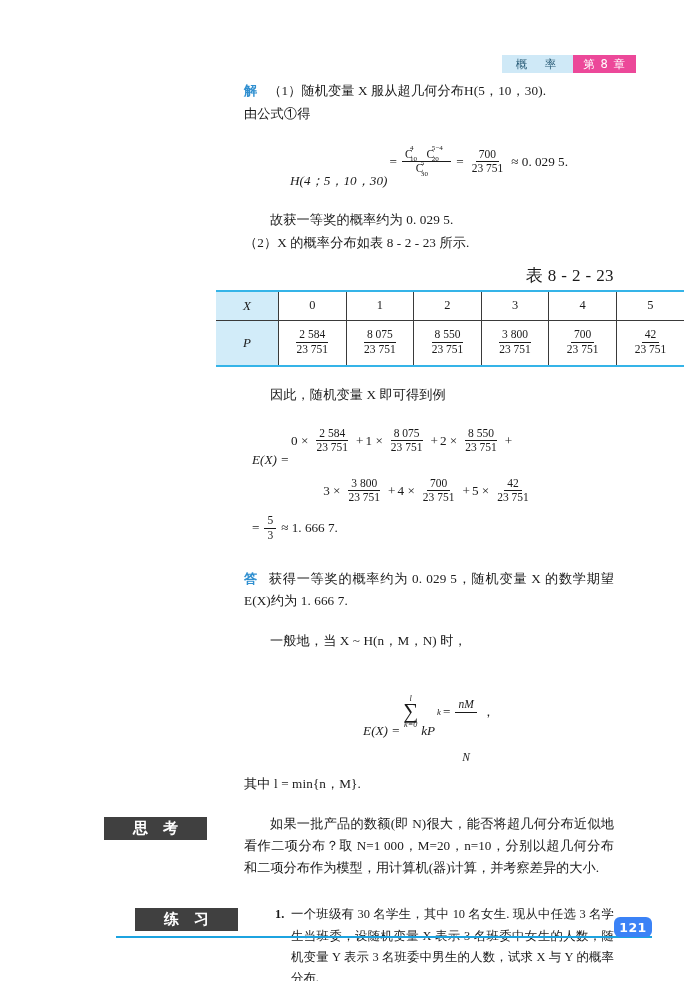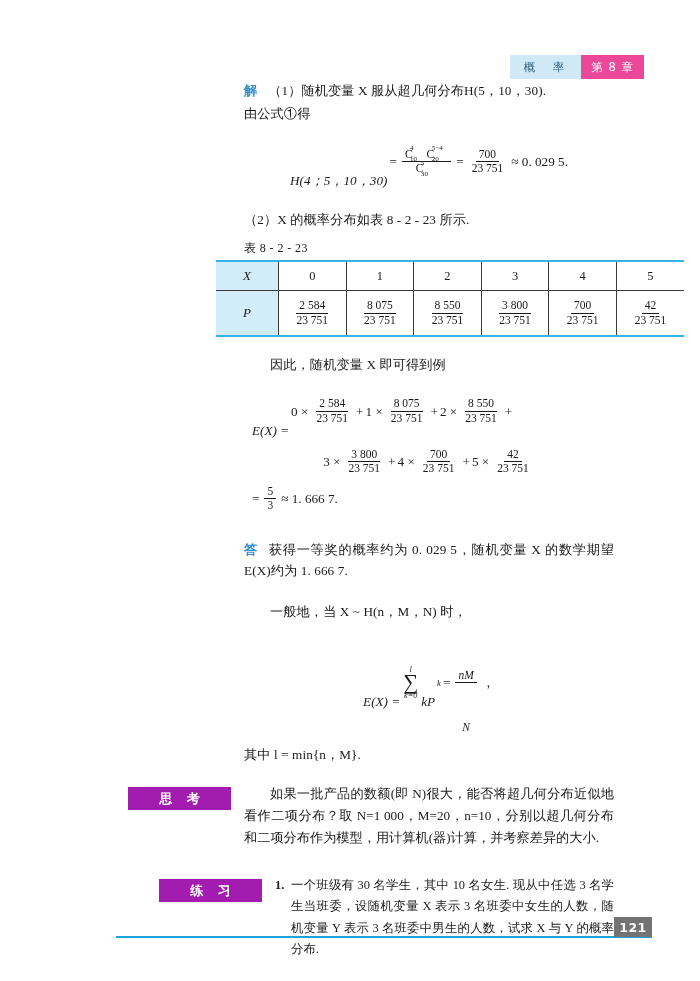--- a/index.html
+++ b/index.html
@@ -13,24 +13,24 @@
     position: relative;
     font-family: "Liberation Serif", "DejaVu Serif", serif;
     color: #1a1a1a;
     overflow: hidden;
   }
 
   
   .runhead {
     position: absolute;
     top: 55px;
-    right: 56px;
+    right: 64px;
     display: flex;
     align-items: stretch;
-    height: 24px;
+    height: 18px;
   }
   .runhead-chapter-title {
     background: #cfe9f7;
     color: #2a5d78;
     font-size: 11.5px;
     letter-spacing: 7px;
     padding: 0 10px 0 14px;
     display: flex;
     align-items: center;
     font-family: "DejaVu Sans", sans-serif;
@@ -124,22 +124,22 @@
     line-height: 1;
     margin: 0 1px;
     vertical-align: middle;
   }
   .sigma-block .lim { font-size: 8.2px; font-style: italic; }
   .sigma-block .sig { font-size: 21px; line-height: 0.85; }
   .sub-i { font-size: 0.66em; vertical-align: -0.28em; font-style: italic; }
 
   
   .table-caption {
-    text-align: left;
-    font-size: 12px;
+    text-align: right;
+    font-size: 17px;
     margin: 10px 0 3px 0;
     padding-left: 244px;
     padding-right: 42px;
     letter-spacing: 0.4px;
   }
   .dist-wrap { padding: 0 18px 0 216px; }
   .dist-table {
     border-collapse: collapse;
     width: 468px;
     border-top: 2.4px solid #35b4e8;
@@ -163,29 +163,29 @@
   }
   .dist-table tr.row-p td { height: 36px; }
 
   
   .sec {
     position: relative;
     margin-top: 18px;
   }
   .sec-label {
     position: absolute;
-    left: 128px;
+    left: 104px;
     top: 4px;
     width: 103px;
     height: 23px;
-    background: #a21caf;
+    background: #404040;
     color: #ffffff;
     font-family: "DejaVu Sans", sans-serif;
     font-weight: bold;
-    font-size: 13px;
+    font-size: 15px;
     display: flex;
     align-items: center;
     justify-content: center;
     letter-spacing: 5px;
     text-indent: 5px;
   }
   .sec-label.tight { letter-spacing: 1px; text-indent: 1px; }
   .sec-body {
     padding: 0 42px 0 244px;
     font-size: 13.2px;
@@ -223,29 +223,30 @@
     bottom: 1px;
     height: 2.2px;
     background: #1ca3e0;
   }
   .footer-pageno {
     position: absolute;
     right: 48px;
     bottom: 2px;
     min-width: 38px;
     height: 20px;
-    background: #737373;
+    background: #3b82f6;
     color: #ffffff;
     font-family: "DejaVu Sans", sans-serif;
     font-size: 12.5px;
     font-weight: bold;
     display: flex;
     align-items: center;
     justify-content: center;
     letter-spacing: 0.5px;
+    border-radius: 6px;
   }
 </style>
 </head>
 <body>
 
 <div class="runhead">
   <div class="runhead-chapter-title">概 率</div>
   <div class="runhead-chapter-no">第 8 章</div>
 </div>
 
@@ -271,20 +272,21 @@
       <span>=</span>
       <span class="frac">
         <span class="num">700</span>
         <span class="den">23 751</span>
       </span>
       <span>≈ 0. 029 5.</span>
     </span>
   </div>
 
   <div class="spacer-s"></div>
+  <p class="para indent">故获一等奖的概率约为 0. 029 5.</p>
   <p class="para">（2）X 的概率分布如表 8 - 2 - 23 所示.</p>
 
   <div class="table-caption">表 8 - 2 - 23</div>
   <div class="dist-wrap">
     <table class="dist-table">
       <tbody>
           <tr class="row-x">
         <td class="hdr-cell">X</td>
         <td>0</td>
         <td>1</td>

